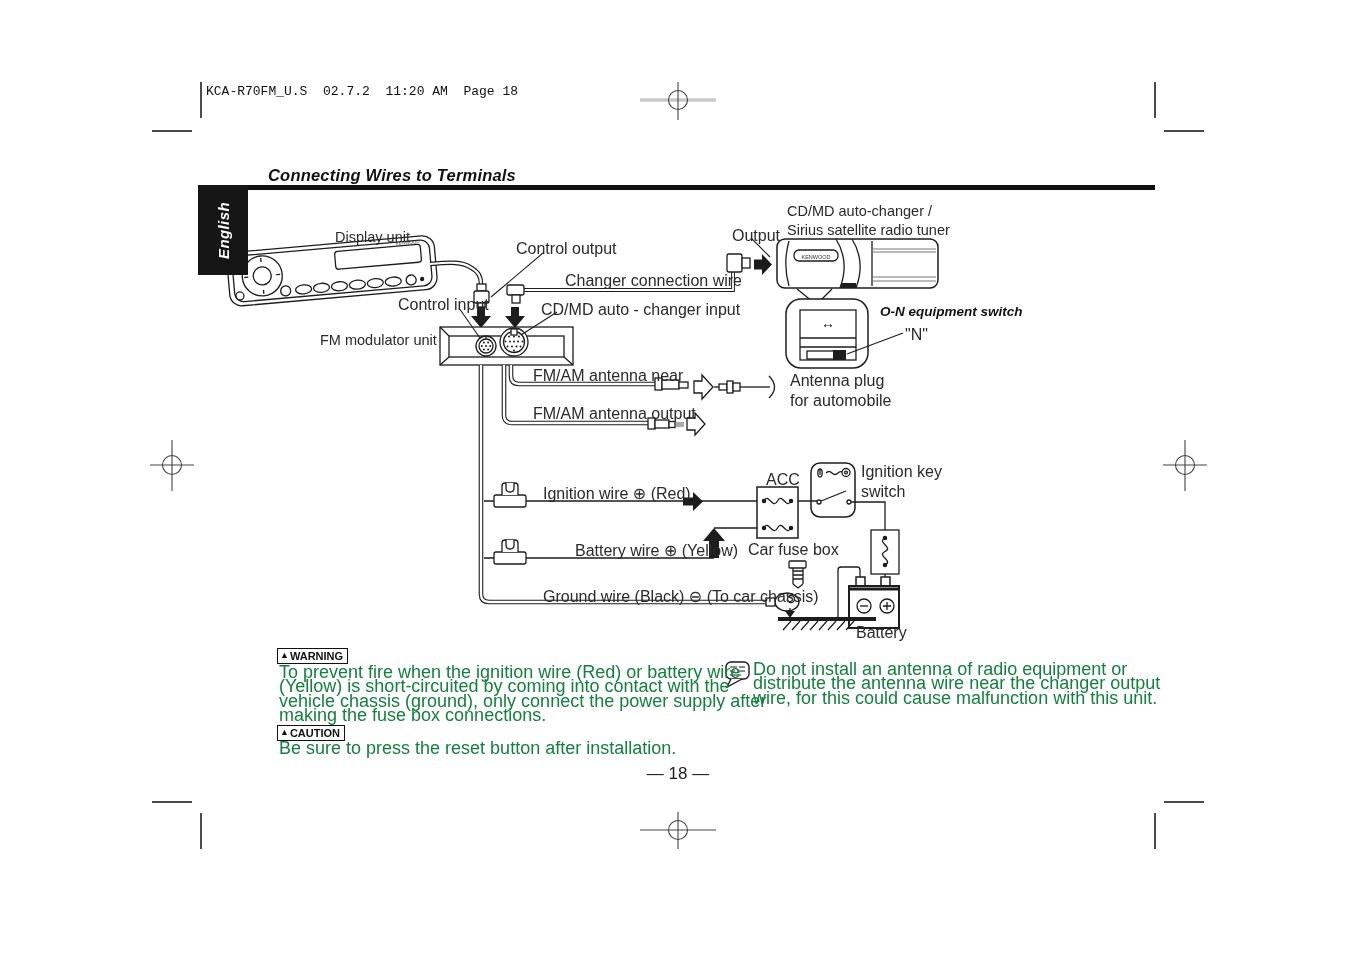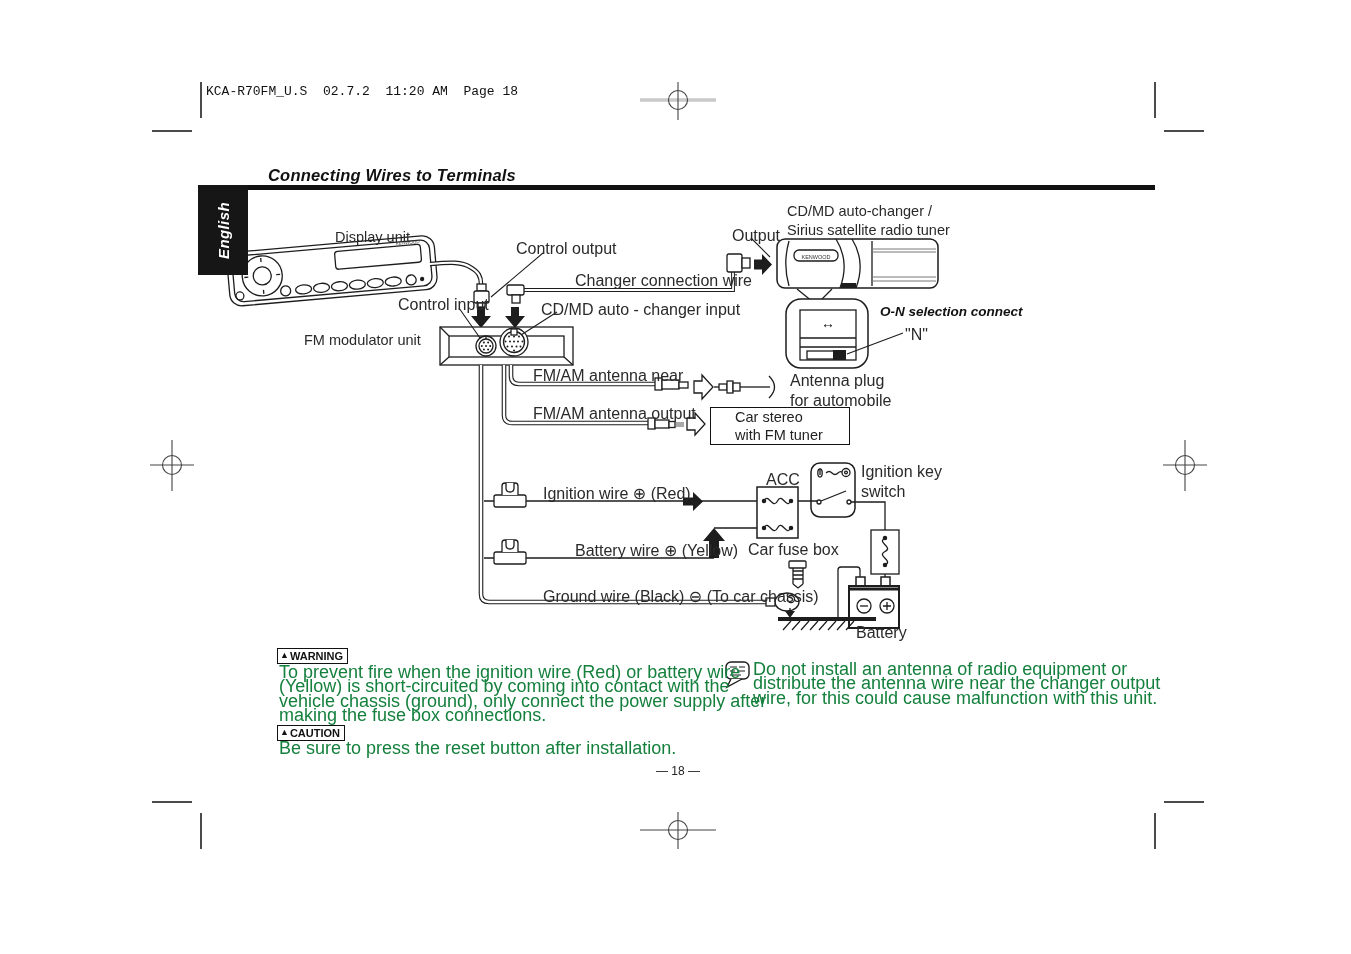--- a/index.html
+++ b/index.html
@@ -17,21 +17,21 @@
   .lang-tab span{transform:rotate(-90deg);color:#fff;font-style:italic;font-weight:bold;
                  font-size:15px;white-space:nowrap;letter-spacing:.4px;}
   .badge{position:absolute;border:1.5px solid #111;background:#fff;font-weight:bold;
          font-size:11px;line-height:13px;padding:1px 4px 0 2px;color:#111;display:flex;align-items:center;}
   .badge .tri{font-size:9px;margin-right:1px;position:relative;top:-1px;}
   .body-text{position:absolute;font-size:18px;line-height:14.3px;white-space:pre-line;color:#15803d;}
   .stereo-box{position:absolute;left:710px;top:407px;width:140px;height:38px;border:1.5px solid #111;
               box-sizing:border-box;display:flex;flex-direction:column;justify-content:center;
               padding-left:24px;font-size:14.5px;line-height:1.25;white-space:pre-line;color:#222;}
   .on-label{position:absolute;left:880px;top:304px;font-size:13.5px;font-weight:bold;font-style:italic;color:#111;}
-  .pageno{position:absolute;left:636px;top:764px;width:84px;text-align:center;font-size:12px;color:#222;}
+  .pageno{position:absolute;left:636px;top:764px;width:84px;text-align:center;font-size:17px;color:#222;}
   .sw-arrows{position:absolute;left:816px;top:315px;width:24px;text-align:center;
              font-size:14px;font-weight:bold;color:#111;}
   svg{position:absolute;left:0;top:0;}
 </style>
 </head>
 <body>
 
 <div class="page">
 
   <svg width="1351" height="954" viewBox="0 0 1351 954">
@@ -295,34 +295,32 @@
 
   <div class="header-mono">KCA-R70FM_U.S  02.7.2  11:20 AM  Page 18</div>
   <div class="doc-title">Connecting Wires to Terminals</div>
   <div class="title-rule"></div>
   <div class="lang-tab">
     <span>English</span>
   </div>
 
   <div class="lbl lbl-lg" style="left:335px;top:228px;">Display unit</div>
   <div class="lbl" style="left:516px;top:239px;">Control output</div>
-  <div class="lbl" style="left:565px;top:271px;margin-left:10px;">Changer connection wire</div>
+  <div class="lbl" style="left:565px;top:271px;">Changer connection wire</div>
   <div class="lbl" style="left:398px;top:295px;">Control input</div>
   <div class="lbl" style="left:541px;top:300px;">CD/MD auto - changer input</div>
-  <div class="lbl lbl-lg" style="left:304px;top:331px;">FM modulator unit</div>
+  <div class="lbl lbl-lg" style="left:320px;top:331px;">FM modulator unit</div>
   <div class="lbl" style="left:533px;top:366px;">FM/AM antenna near</div>
   <div class="lbl" style="left:533px;top:404px;">FM/AM antenna output</div>
   <div class="lbl" style="left:790px;top:371px;">Antenna plug
 for automobile</div>
-  <div class="stereo-box">Car stereo
-with FM tuner</div>
   <div class="lbl lbl-lg" style="left:787px;top:202px;line-height:1.3;">CD/MD auto-changer /
 Sirius satellite radio tuner</div>
   <div class="lbl" style="left:732px;top:226px;">Output</div>
-  <div class="on-label">O-N selection connect</div>
+  <div class="on-label">O-N equipment switch</div>
   <div class="lbl" style="left:905px;top:325px;">"N"</div>
   <div class="sw-arrows">↔</div>
   <div class="lbl" style="left:766px;top:470px;">ACC</div>
   <div class="lbl" style="left:861px;top:462px;">Ignition key
 switch</div>
   <div class="lbl" style="left:543px;top:484px;">Ignition wire ⊕ (Red)</div>
   <div class="lbl" style="left:543px;top:541px;padding-left:32px;">Battery wire ⊕ (Yellow)</div>
   <div class="lbl" style="left:543px;top:587px;">Ground wire (Black) ⊖ (To car chassis)</div>
   <div class="lbl" style="left:748px;top:540px;">Car fuse box</div>
   <div class="lbl" style="left:856px;top:623px;">Battery</div>

